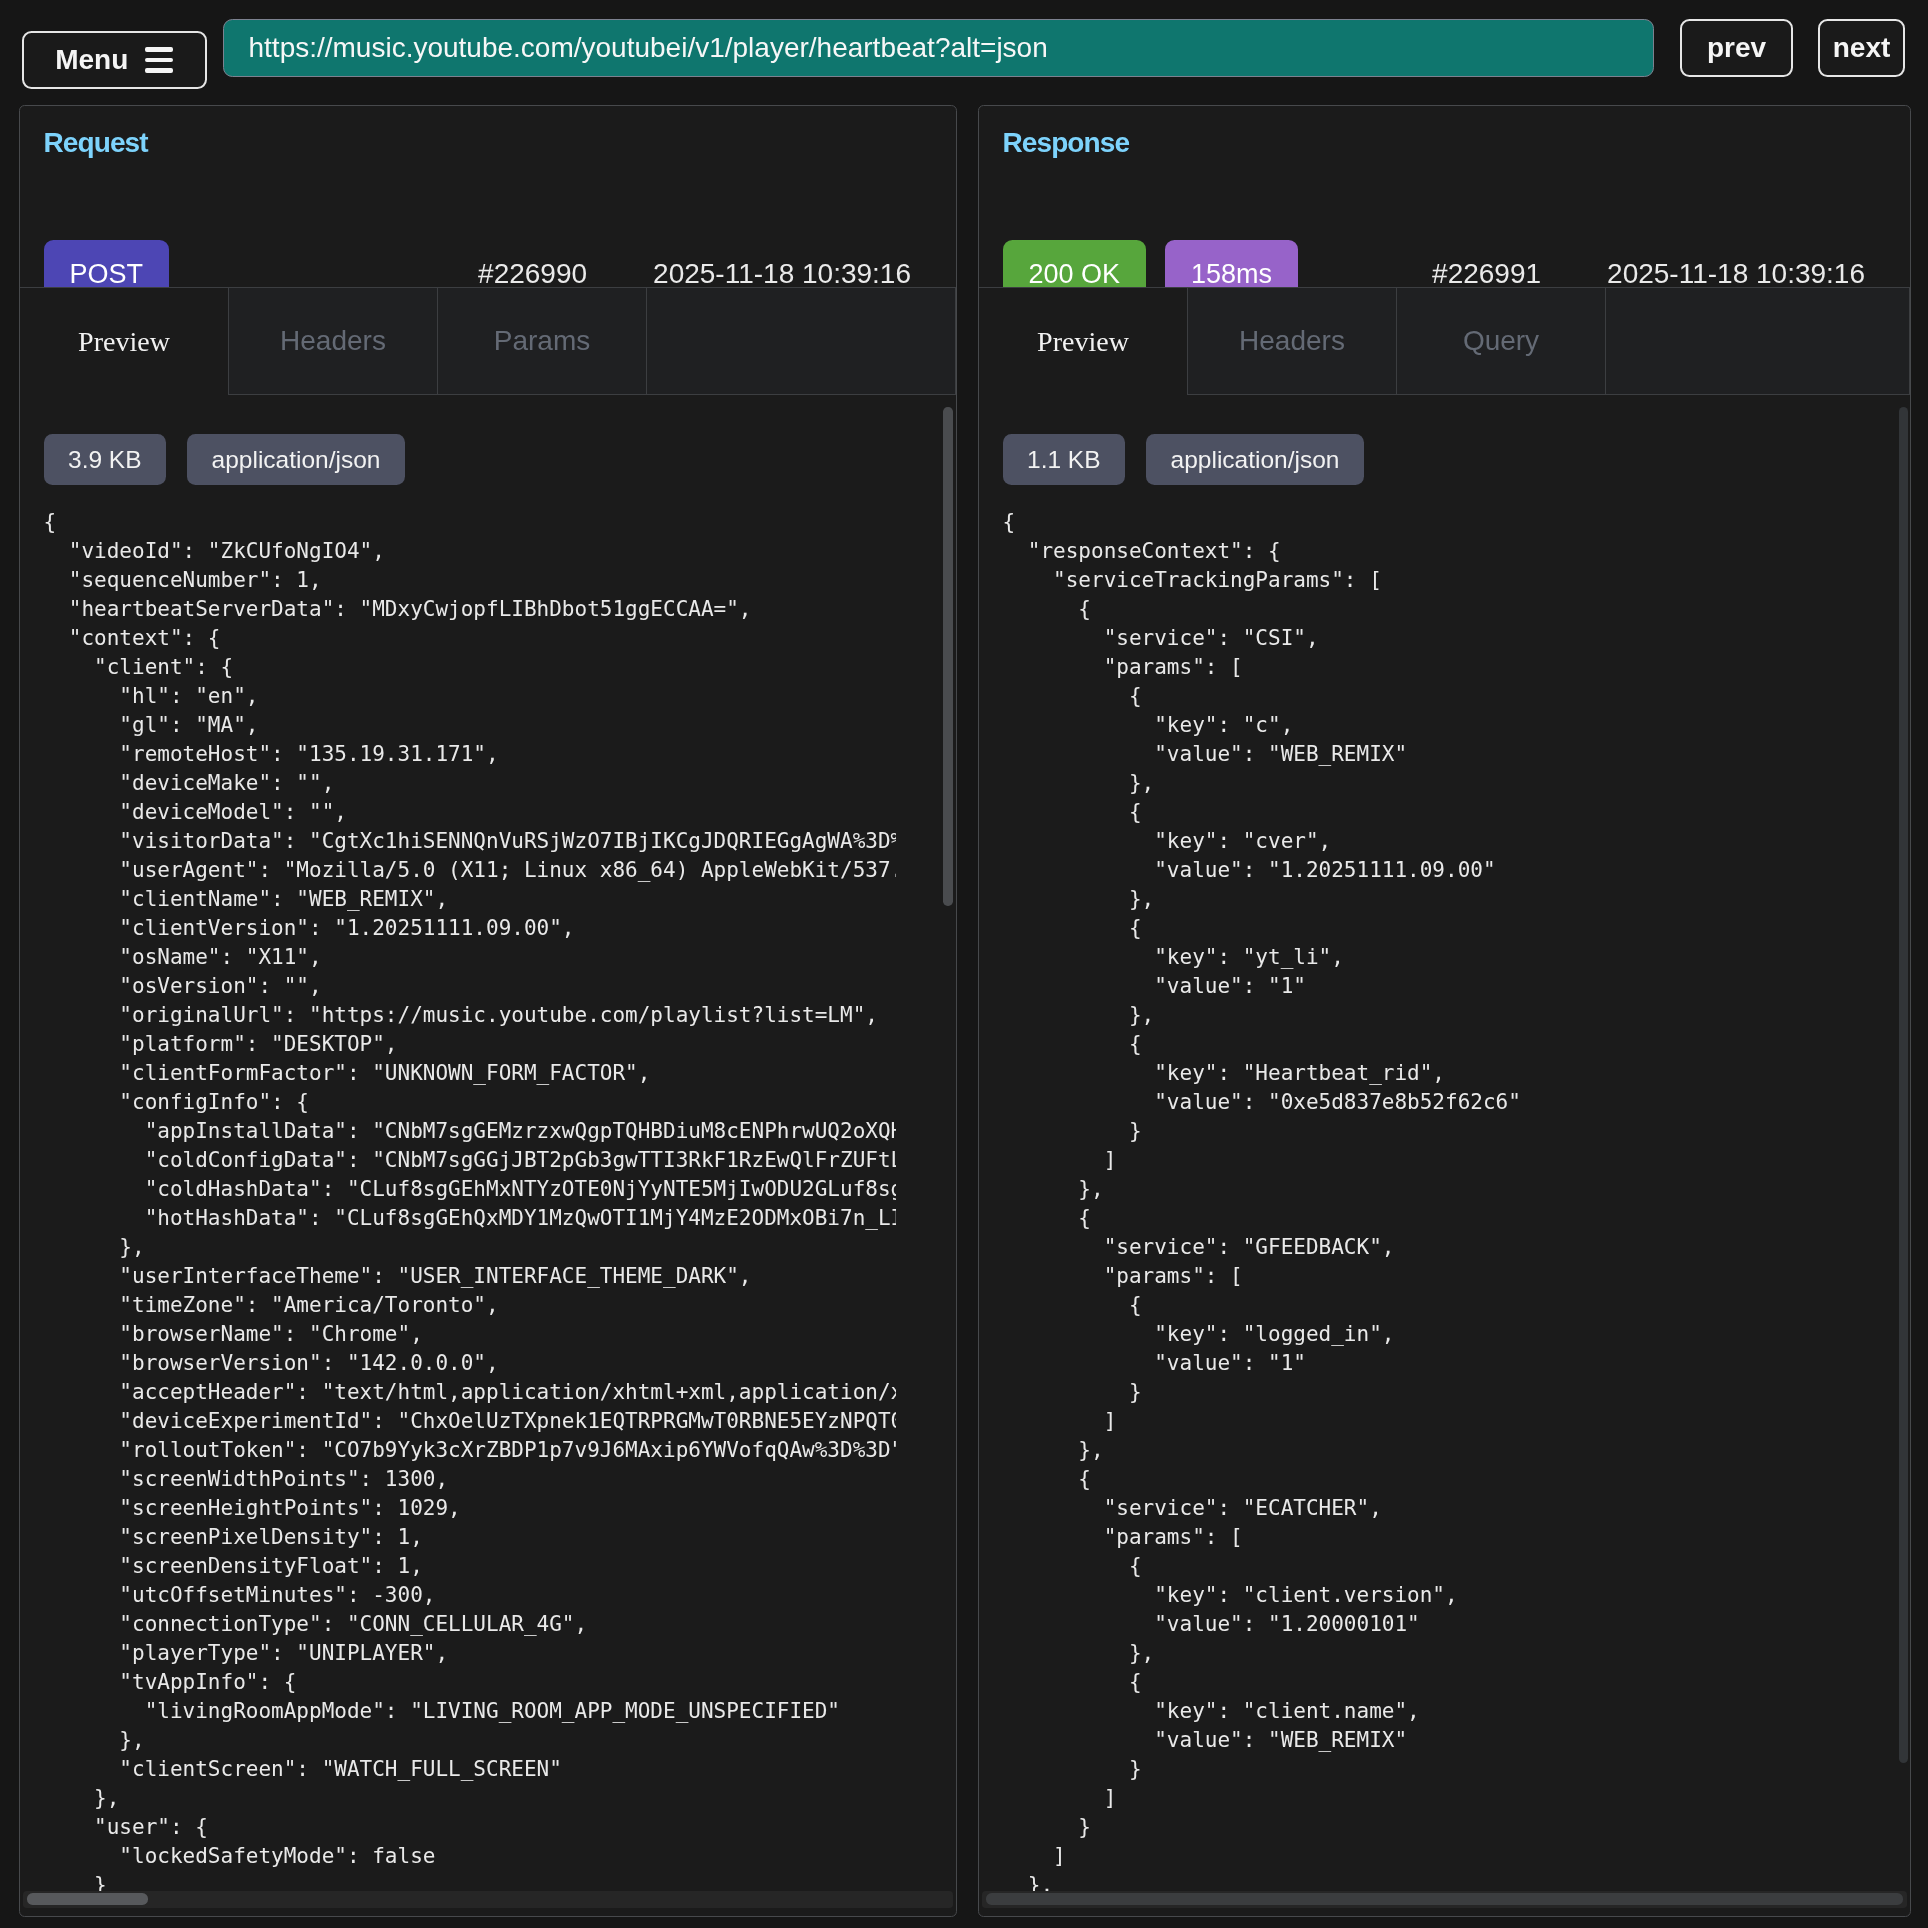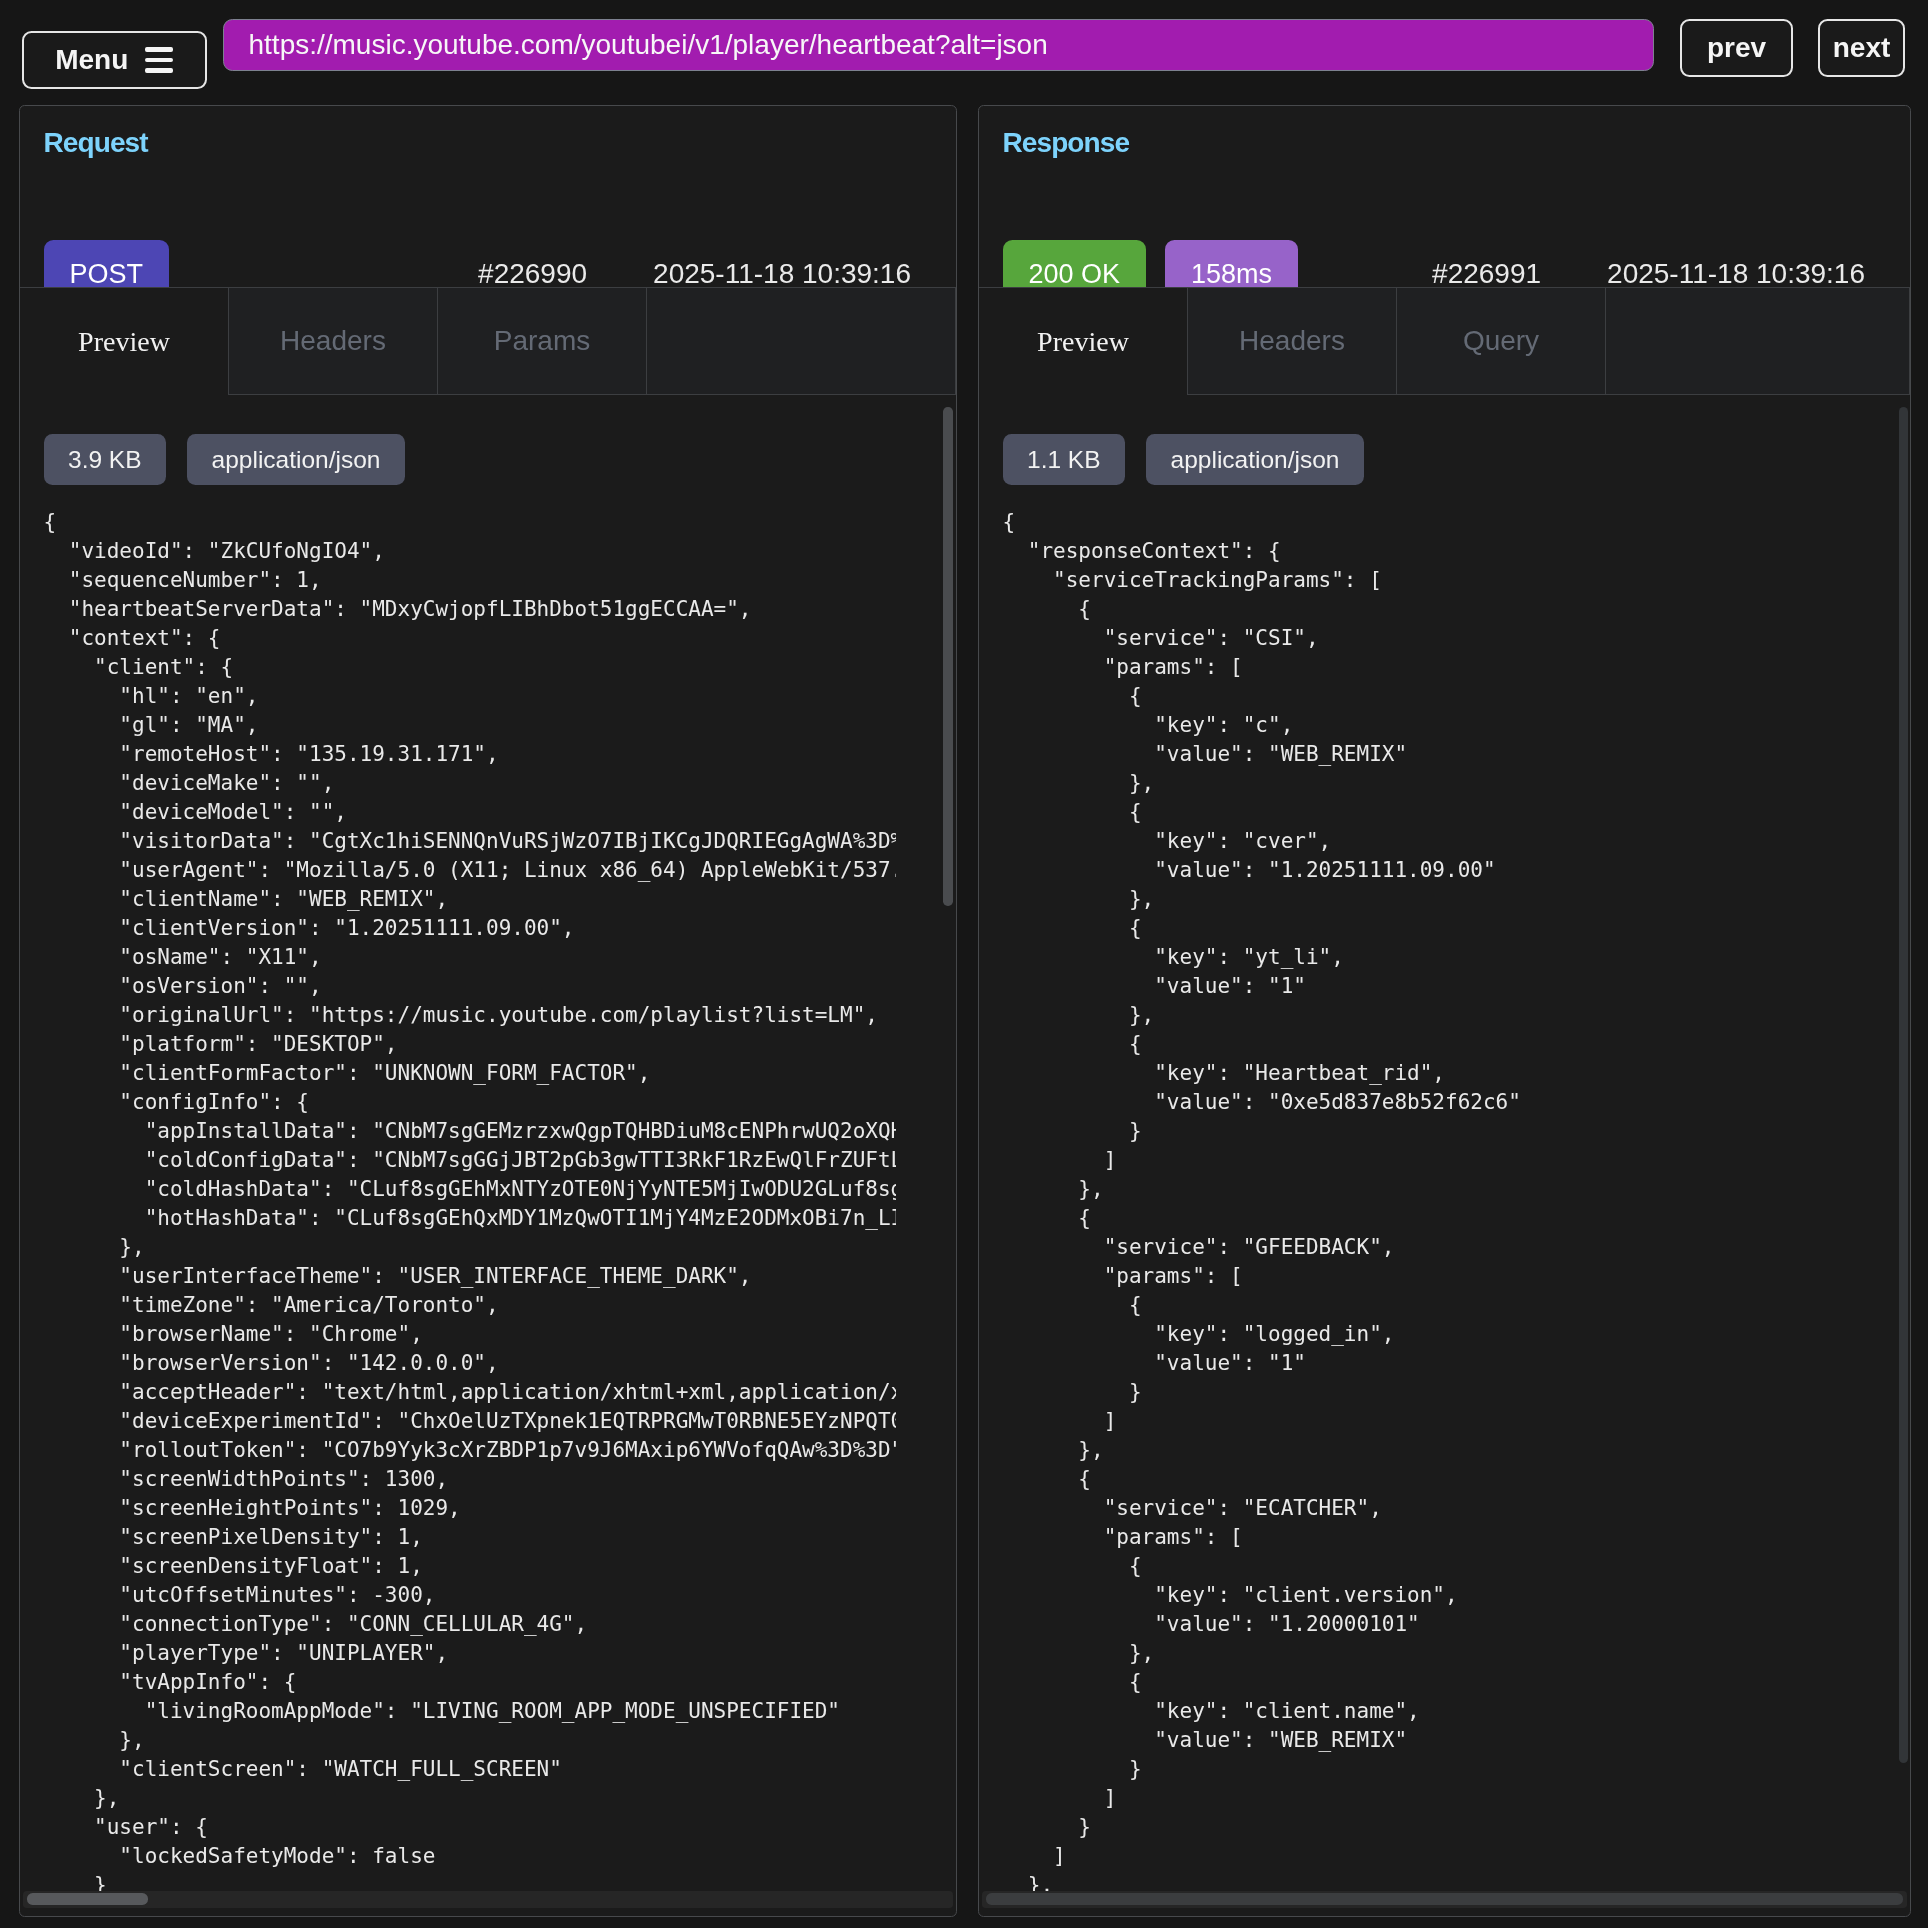--- a/index.html
+++ b/index.html
@@ -17,22 +17,22 @@
   .menu-btn{
     position:absolute;left:21.7px;top:19px;width:185px;height:58px;
     background:#1a1a1a;border:2.8px solid #e6e6e6;border-radius:9.4px;
     display:flex;align-items:center;justify-content:center;gap:17px;
     box-sizing:border-box;cursor:pointer;margin-top:12px;
   }
   .menu-btn .label{font-size:28px;font-weight:bold;color:#f5f5f5;}
   .burger{display:flex;flex-direction:column;gap:5.6px;}
   .burger span{display:block;width:28px;height:4.7px;background:#f5f5f5;border-radius:1.9px;}
   .url-bar{
-    position:absolute;left:223px;top:19px;width:1431px;height:52px;
-    background:#a21caf;border:1.9px solid #7d818f;border-radius:9.4px;
+    position:absolute;left:223px;top:19px;width:1431px;height:58px;
+    background:#0f766e;border:1.9px solid #7d818f;border-radius:9.4px;
     box-sizing:border-box;color:#f7f7f7;font-size:28px;
     font-family:"Liberation Sans",sans-serif;
     padding:0 24.5px;outline:none;
   }
   .nav-btn{
     position:absolute;top:19px;height:58px;
     background:#1a1a1a;border:2.8px solid #e6e6e6;border-radius:9.4px;
     box-sizing:border-box;color:#f5f5f5;font-size:28px;font-weight:bold;
     display:flex;align-items:center;justify-content:center;cursor:pointer;
   }

